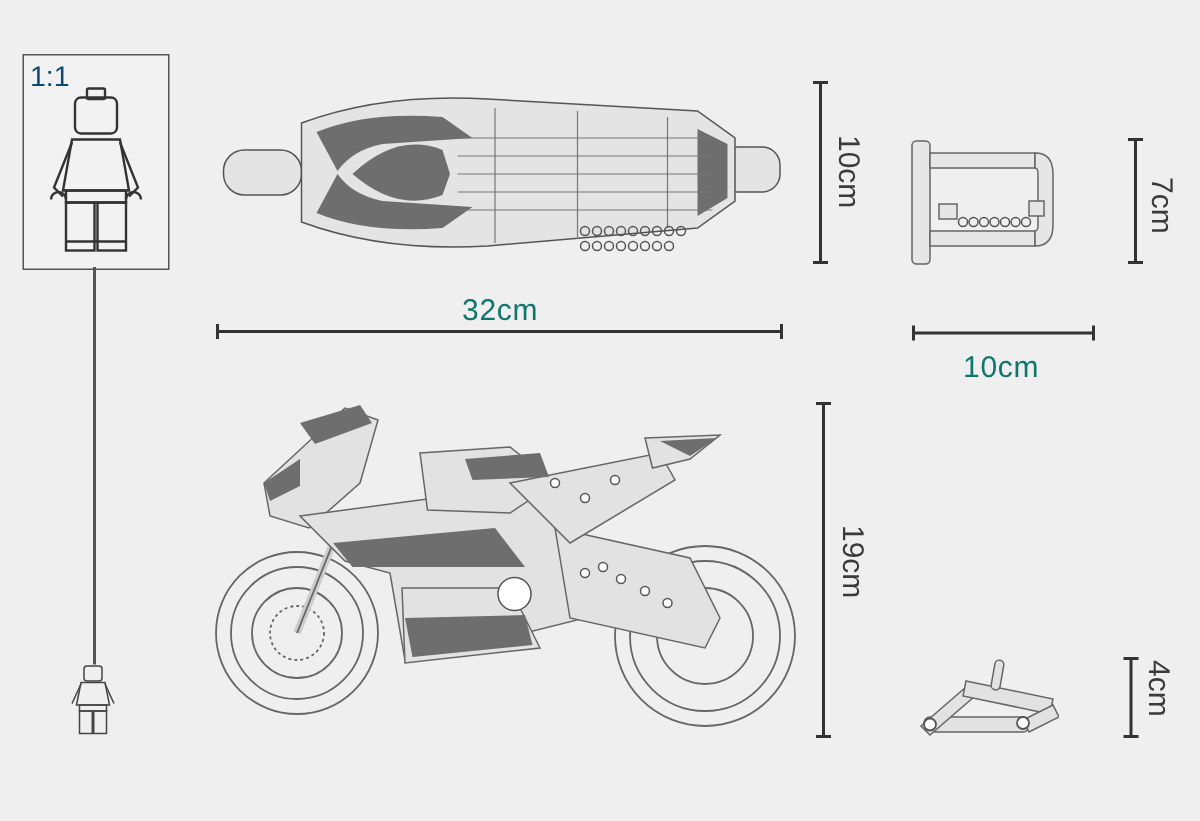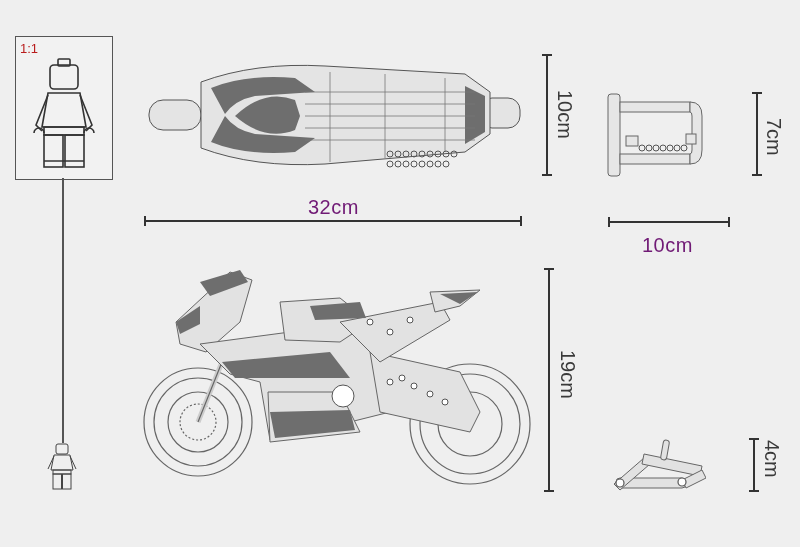--- a/index.html
+++ b/index.html
@@ -5,42 +5,42 @@
   html, body { margin: 0; padding: 0; }
   body {
     width: 800px; height: 547px; overflow: hidden;
     background: #efefef;
     font-family: "Liberation Sans", sans-serif;
     color: #333;
     position: relative;
   }
   .abs { position: absolute; }
   .dim-label {
-    font-size: 20px; color: #701a75; letter-spacing: 0.5px;
+    font-size: 20px; color: #0f766e; letter-spacing: 0.5px;
     white-space: nowrap;
   }
   .vlabel {
     writing-mode: vertical-rl;
     font-size: 20px; color: #3a3a3a; white-space: nowrap;
   }
   .hline { position: absolute; height: 2px; background: #333; }
   .hline::before, .hline::after {
     content: ""; position: absolute; top: -4px; width: 2px; height: 10px; background: #333;
   }
   .hline::before { left: 0; } .hline::after { right: 0; }
   .vline { position: absolute; width: 2px; background: #333; }
   .vline::before, .vline::after {
     content: ""; position: absolute; left: -4px; width: 10px; height: 2px; background: #333;
   }
   .vline::before { top: 0; } .vline::after { bottom: 0; }
   .scale-box {
     position: absolute; left: 15px; top: 36px; width: 96px; height: 142px;
     border: 1.5px solid #555; background: #f2f2f2;
   }
-  .scale-text { position: absolute; left: 4px; top: 4px; font-size: 13px; color: #b91c1c; }
+  .scale-text { position: absolute; left: 4px; top: 4px; font-size: 19px; color: #0c4a6e; }
   svg { position: absolute; }
 </style>
 </head>
 <body>
 
 <div class="scale-box">
   <span class="scale-text">1:1</span>
   <svg style="left:12px;top:16px" width="72" height="122" viewBox="0 0 72 122">
     <g fill="none" stroke="#333" stroke-width="1.6">
       <rect x="22" y="12" width="28" height="24" rx="4"></rect>

